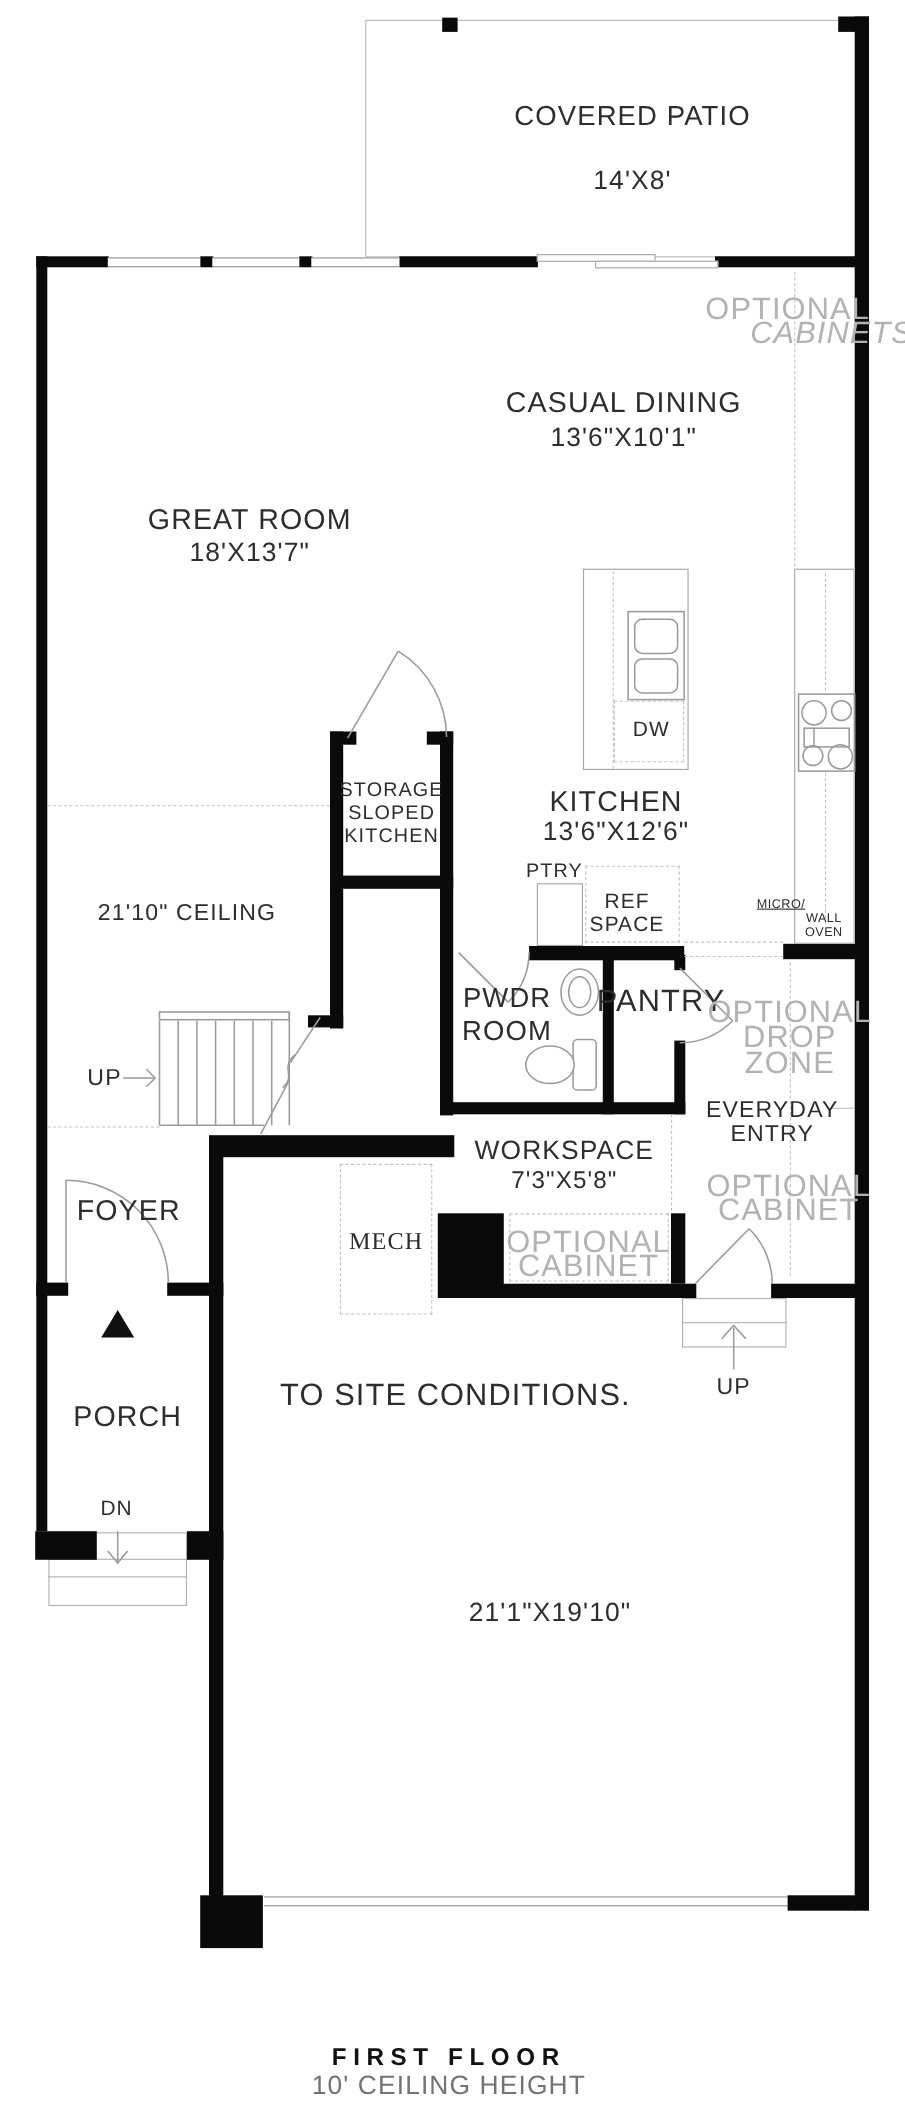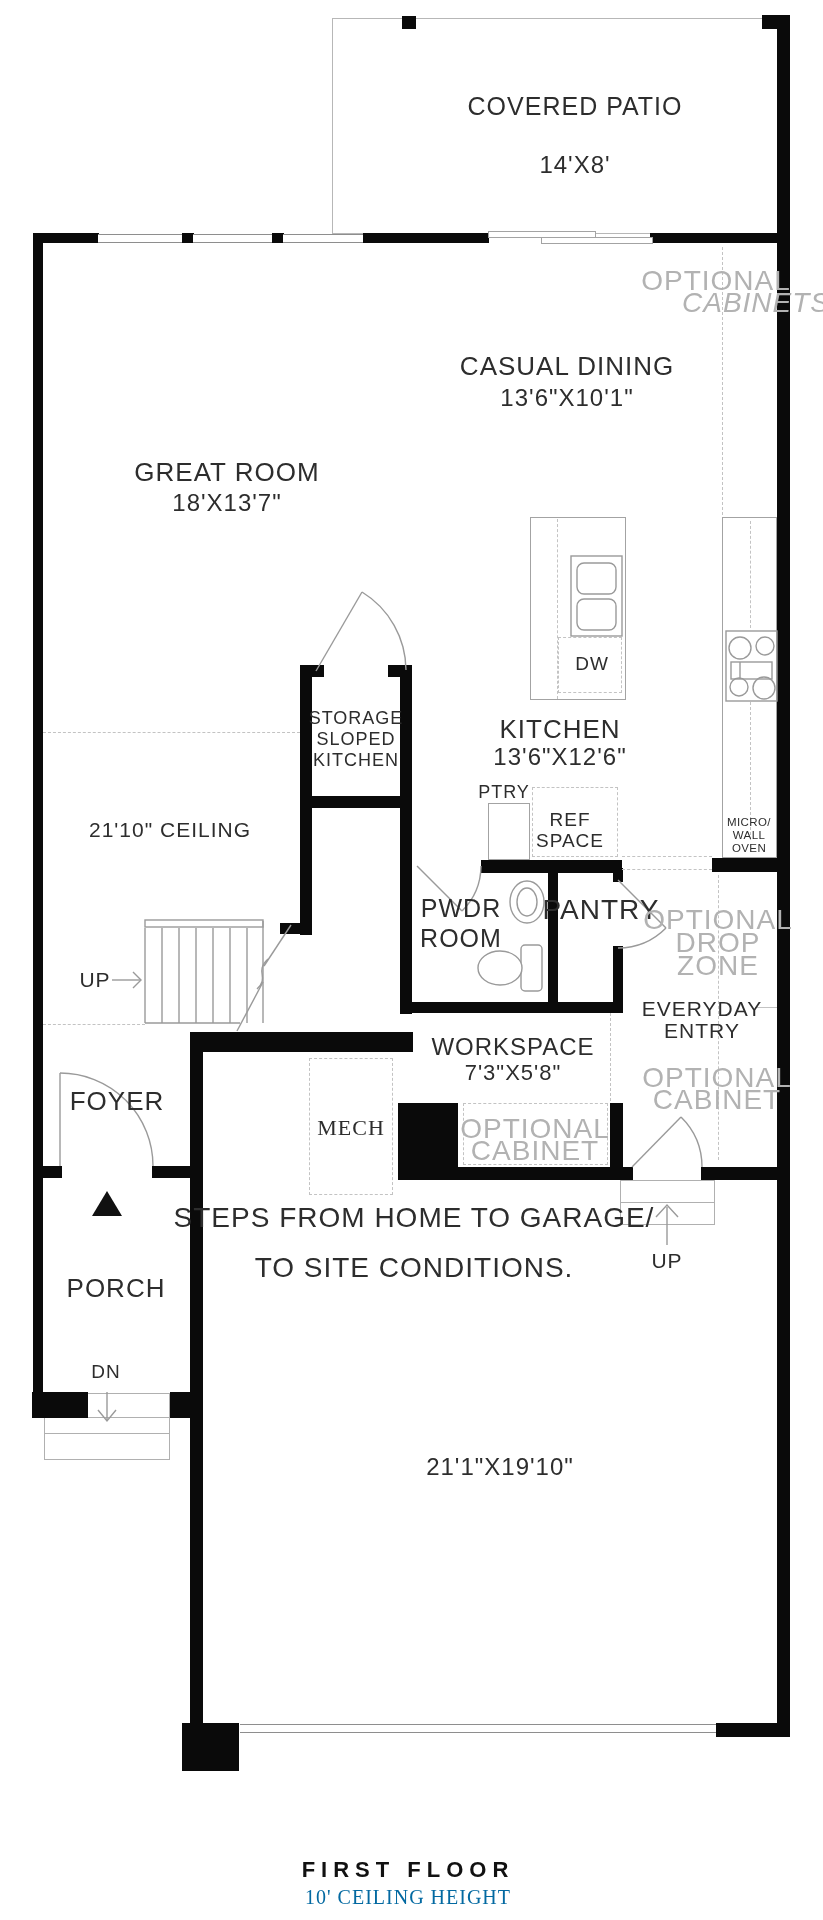--- a/index.html
+++ b/index.html
@@ -12,21 +12,21 @@
   .dv{position:absolute;border-left:1.3px dashed #c3c3c3;}
   .dh{position:absolute;border-top:1.3px dashed #c3c3c3;}
   .dr{position:absolute;border:1.3px dashed #c3c3c3;box-sizing:border-box;}
   .lh{position:absolute;height:1.4px;background:#a3a3a3;}
   .lbl{position:absolute;transform:translate(-50%,-50%);white-space:nowrap;color:#2d2d2d;letter-spacing:1px;text-align:center;}
   .gray{color:#b2b2b2;}
   .s12{font-size:11.5px;letter-spacing:.4px}.s18{font-size:18px}.s19{font-size:19px}
   .s20{font-size:28px}.s21{font-size:21px}.s22{font-size:22px}.s24{font-size:24px}
   .s25{font-size:25px}.s26{font-size:26px}
   .title{font-weight:bold;font-size:22px;letter-spacing:6px;color:#111;}
-  .subtitle{font-size:20px;letter-spacing:1px;color:#0369a1;font-family:Liberation Serif, serif;}
+  .subtitle{font-size:24px;letter-spacing:1px;color:#737373;}
   svg{position:absolute;left:0;top:0;pointer-events:none;}
 </style>
 </head>
 <body>
 
 <div id="canvas">
 
   <div class="po" style="left:332px;top:18px;width:458px;height:216px;"></div>
 
   <div class="w" style="left:777px;top:15px;width:13px;height:220px;"></div>
@@ -204,21 +204,21 @@
 
   <div class="lbl s18" style="left:356px;top:718px;">STORAGE</div>
   <div class="lbl s18" style="left:356px;top:739px;">SLOPED</div>
   <div class="lbl s18" style="left:356px;top:760px;">KITCHEN</div>
 
   <div class="lbl s21" style="left:170px;top:830px;">21'10" CEILING</div>
   <div class="lbl s18" style="left:504px;top:792px;">PTRY</div>
   <div class="lbl s19" style="left:570px;top:820px;">REF</div>
   <div class="lbl s19" style="left:570px;top:841px;">SPACE</div>
 
-  <div class="lbl s12" style="left:749px;top:822px;">MICRO/</div>
+  <div class="lbl s12" style="left:710px;top:822px;text-decoration:underline;">MICRO/</div>
   <div class="lbl s12" style="left:749px;top:835px;">WALL</div>
   <div class="lbl s12" style="left:749px;top:848px;">OVEN</div>
 
   <div class="lbl s19" style="left:592px;top:664px;">DW</div>
 
   <div class="lbl s25" style="left:461px;top:908px;">PWDR</div>
   <div class="lbl s25" style="left:461px;top:938px;">ROOM</div>
   <div class="lbl s20" style="left:601px;top:910px;">PANTRY</div>
 
   <div class="lbl s20 gray" style="left:718px;top:920px;">OPTIONAL</div>
@@ -234,21 +234,20 @@
   <div class="lbl s24" style="left:513px;top:1047px;">WORKSPACE</div>
   <div class="lbl s22" style="left:513px;top:1073px;">7'3"X5'8"</div>
 
   <div class="lbl s20 gray" style="left:535px;top:1129px;">OPTIONAL</div>
   <div class="lbl s20 gray" style="left:535px;top:1151px;">CABINET</div>
 
   <div class="lbl s22" style="left:351px;top:1128px;font-family:Liberation Serif, serif;">MECH</div>
   <div class="lbl s21" style="left:95px;top:980px;">UP</div>
   <div class="lbl s26" style="left:117px;top:1101px;">FOYER</div>
 
-  <div class="lbl s20" style="left:414px;top:1218px;">STEPS FROM HOME TO GARAGE/</div>
   <div class="lbl s20" style="left:414px;top:1268px;">TO SITE CONDITIONS.</div>
 
   <div class="lbl s26" style="left:116px;top:1288px;">PORCH</div>
   <div class="lbl s19" style="left:106px;top:1372px;">DN</div>
   <div class="lbl s21" style="left:667px;top:1261px;">UP</div>
 
   <div class="lbl s24" style="left:500px;top:1467px;">21'1"X19'10"</div>
 
   <div class="lbl title" style="left:408px;top:1870px;">FIRST FLOOR</div>
   <div class="lbl subtitle" style="left:408px;top:1897px;">10' CEILING HEIGHT</div>

